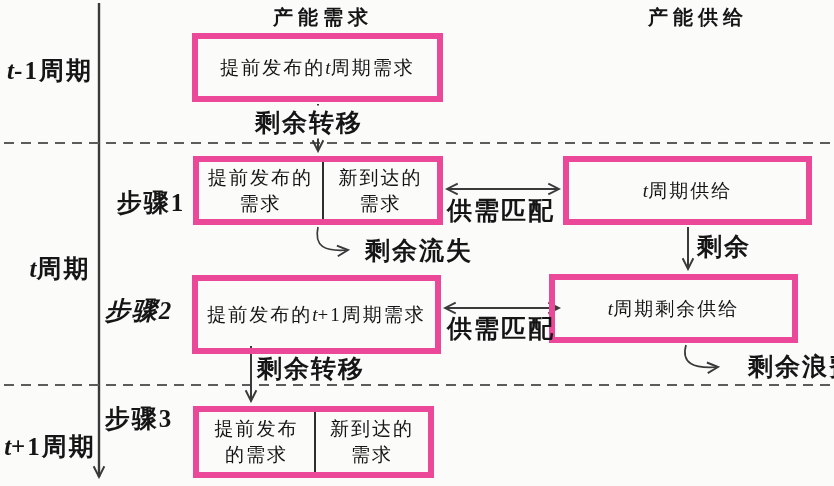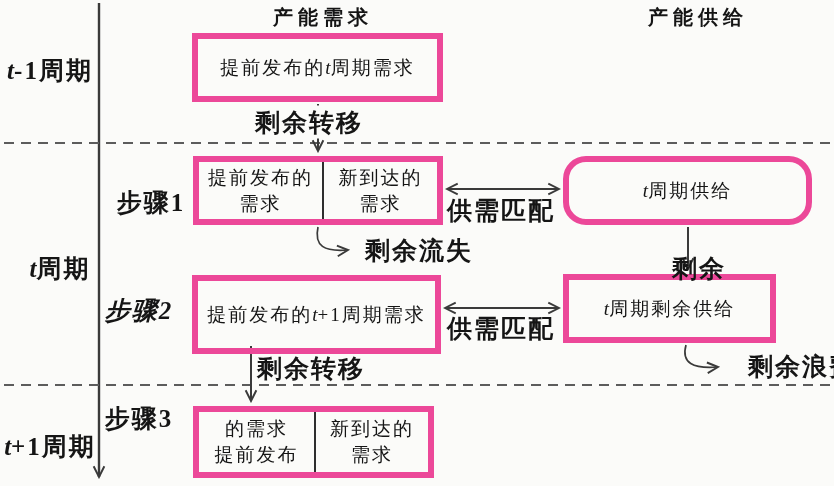--- a/index.html
+++ b/index.html
@@ -102,50 +102,50 @@
     <div class="cell divider-right" style="width:125px;">
       <span>提前发布的</span>
       <span>需求</span>
     </div>
     <div class="cell" style="flex:1;">
       <span>新到达的</span>
       <span>需求</span>
     </div>
   </div>
 
-  <div class="box" style="left:563px;top:156px;width:249px;height:69px;border-radius:23px;">
+  <div class="box" style="left:563px;top:156px;width:249px;height:69px;">
     <div>
       <span class="it">t</span><span>周期供给</span>
     </div>
   </div>
 
   <div class="box" style="left:192px;top:275px;width:249px;height:79px;">
     <div>
       <span>提前发布的</span><span class="it">t</span><span>+1周期需求</span>
     </div>
   </div>
 
-  <div class="box" style="left:563px;top:274px;width:213px;height:69px;">
+  <div class="box" style="left:549px;top:274px;width:249px;height:69px;">
     <div>
       <span class="it">t</span><span>周期剩余供给</span>
     </div>
   </div>
 
   <div class="box split" style="left:193px;top:406px;width:241px;height:72px;">
     <div class="cell divider-right" style="width:117px;">
+      <span>提前发布</span>
       <span>的需求</span>
-      <span>提前发布</span>
     </div>
     <div class="cell" style="flex:1;">
       <span>新到达的</span>
       <span>需求</span>
     </div>
   </div>
 
   <div class="lbl cc onl" style="left:309px;top:122px;">剩余转移</div>
   <div class="lbl vc" style="left:365px;top:250px;">剩余流失</div>
   <div class="lbl cc" style="left:501px;top:210px;">供需匹配</div>
-  <div class="lbl vc" style="left:672px;top:246px;margin-top:22px;">剩余</div>
+  <div class="lbl vc" style="left:697px;top:246px;">剩余</div>
   <div class="lbl cc" style="left:501px;top:328px;">供需匹配</div>
   <div class="lbl vc" style="left:257px;top:368px;">剩余转移</div>
   <div class="lbl vc" style="left:748px;top:366px;">剩余浪费</div>
 
 </div>
 
 </body></html>

